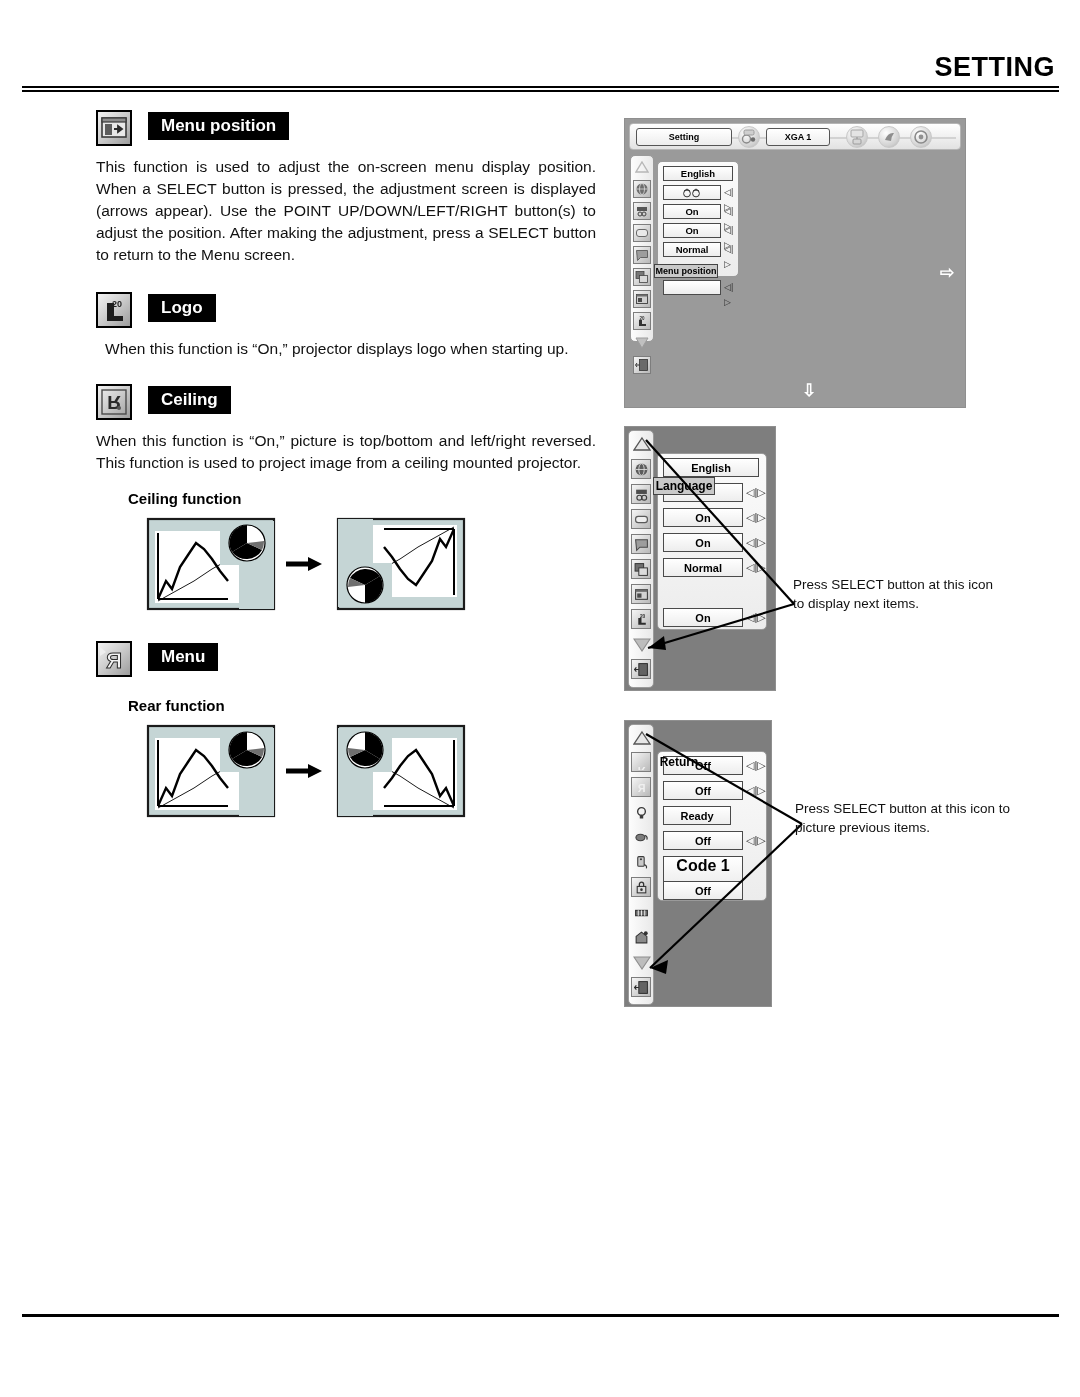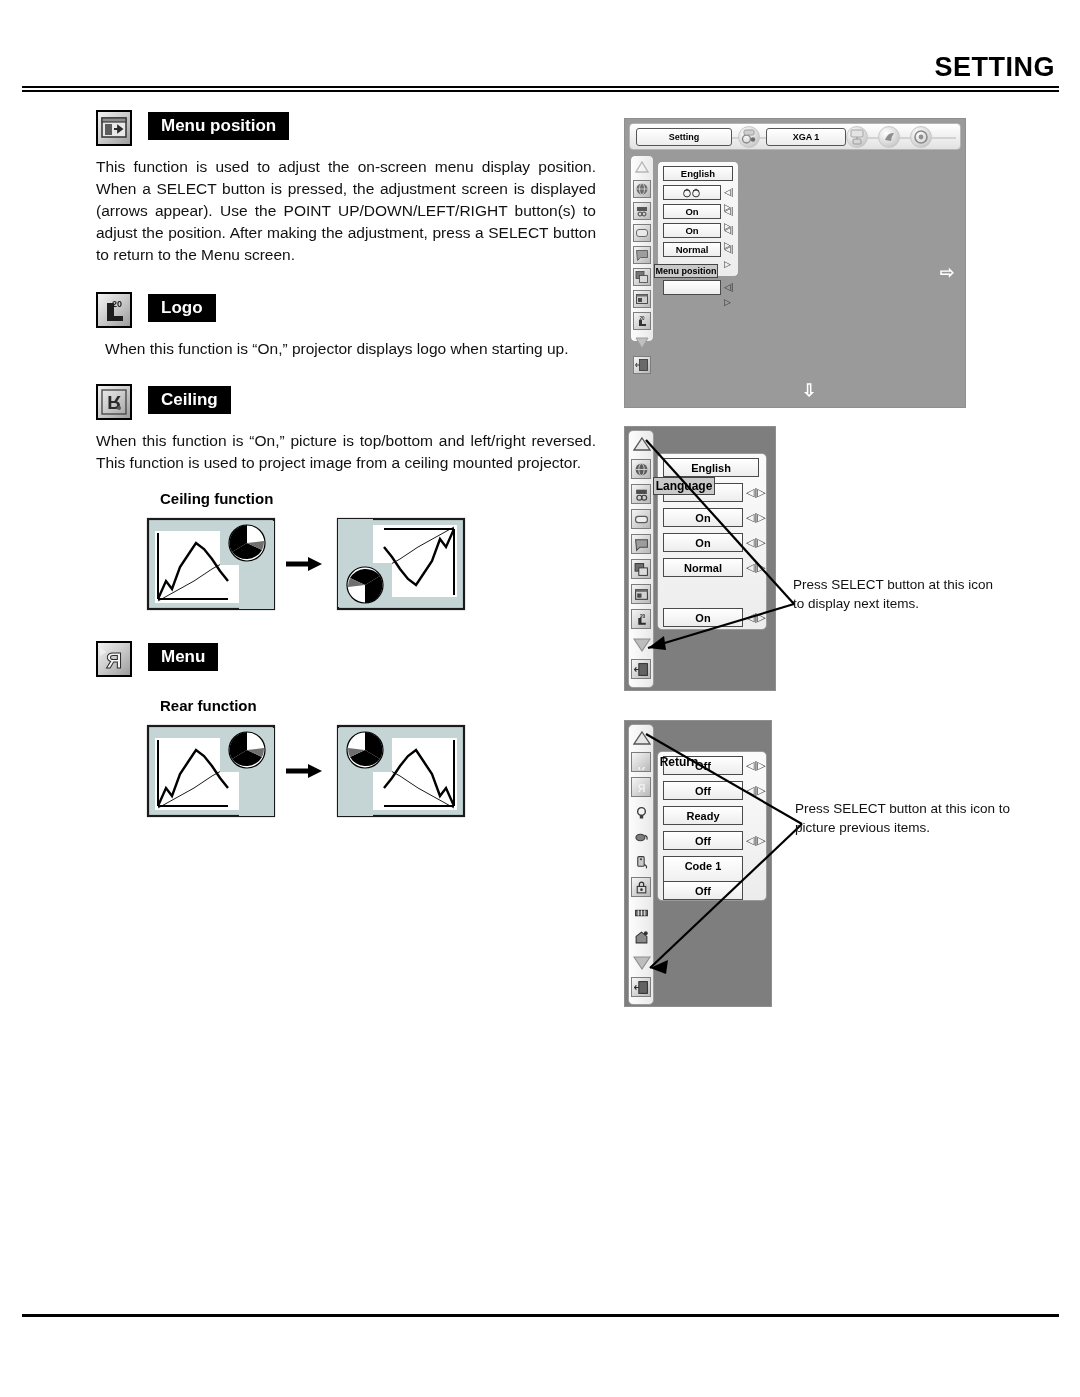--- a/index.html
+++ b/index.html
@@ -53,21 +53,21 @@
     font-size:15.5px;line-height:1.42;
     text-align:justify;
     text-justify:inter-word;
     margin:6px 0 0 0;
     color:#111;
   }
   .ptext.nojust{text-align:left;}
   .ptext.indent{padding-left:9px;}
 
   .subhead{
-    font-size:15px;font-weight:bold;margin:16px 0 8px 64px;
+    font-size:15px;font-weight:bold;margin:16px 0 8px 32px;
   }
 
   
   .figrow{position:relative;height:100px;margin-left:50px;}
   .figrow svg{display:block;}
 
   
   .osd{position:absolute;border:1px solid #8f8f8f;box-sizing:border-box;}
 
   .osd1{left:624px;top:118px;width:342px;height:290px;background:#9a9a9a;}
@@ -306,21 +306,21 @@
     <div class="menubar">
       <div class="mb-track"></div>
       <div class="mb-btn" style="left:6px;width:96px;">Setting</div>
       <div class="mb-ic" style="left:108px;">
         <svg width="20" height="20" viewBox="0 0 20 20">
           <circle cx="7.5" cy="12" r="4" fill="none" stroke="#8a8a8a" stroke-width="1.4"></circle>
           <circle cx="14" cy="12.5" r="2.2" fill="#6d6d6d"></circle>
           <rect x="5" y="3" width="10" height="5" rx="1.5" fill="#cfcfcf" stroke="#9a9a9a"></rect>
         </svg>
       </div>
-      <div class="mb-btn" style="left:136px;width:80px;text-align:center;">XGA 1</div>
+      <div class="mb-btn" style="left:136px;width:64px;text-align:center;">XGA 1</div>
       <div class="mb-ic" style="left:216px;">
         <svg width="20" height="20" viewBox="0 0 20 20">
           <rect x="4" y="3" width="12" height="7" rx="1" fill="#e4e4e4" stroke="#a5a5a5"></rect>
           <rect x="6" y="12" width="8" height="5" rx="1" fill="#d6d6d6" stroke="#9a9a9a"></rect>
           <line x1="10" y1="10" x2="10" y2="12" stroke="#8f8f8f"></line>
         </svg>
       </div>
       <div class="mb-ic" style="left:248px;">
         <svg width="20" height="20" viewBox="0 0 20 20">
           <path d="M6 13 q3 -8 9 -7 q-3 4 -3 8 z" fill="#8e8e8e"></path>
@@ -665,28 +665,28 @@
     <div class="itemlist" style="left:32px;top:30px;width:110px;height:150px;">
       <div class="il-row" style="height:22px;margin-bottom:3px;">
         <div class="il-box" style="width:80px;height:19px;line-height:18px;font-size:11px;">Off</div>
         <div class="il-arr" style="left:88px;font-size:11px;line-height:19px;">◁|▷</div>
       </div>
       <div class="il-row" style="height:22px;margin-bottom:3px;">
         <div class="il-box" style="width:80px;height:19px;line-height:18px;font-size:11px;">Off</div>
         <div class="il-arr" style="left:88px;font-size:11px;line-height:19px;">◁|▷</div>
       </div>
       <div class="il-row" style="height:22px;margin-bottom:3px;">
-        <div class="il-box" style="width:80px;height:19px;line-height:18px;font-size:11px;">Ready</div>
+        <div class="il-box" style="width:68px;height:19px;line-height:18px;font-size:11px;">Ready</div>
       </div>
       <div class="il-row" style="height:22px;margin-bottom:3px;">
         <div class="il-box" style="width:80px;height:19px;line-height:18px;font-size:11px;">Off</div>
         <div class="il-arr" style="left:88px;font-size:11px;line-height:19px;">◁|▷</div>
       </div>
       <div class="il-row" style="height:22px;margin-bottom:3px;">
-        <div class="il-box" style="width:80px;height:30px;line-height:18px;font-size:11px;">Code 1</div>
+        <div class="il-box" style="width:80px;height:30px;line-height:18px;font-size:16px;">Code 1</div>
       </div>
       <div class="il-row" style="height:22px;margin-bottom:3px;">
         <div class="il-box" style="width:80px;height:19px;line-height:18px;font-size:11px;">Off</div>
       </div>
     </div>
 
     <div class="hilite" style="left:28px;top:33px;width:52px;height:18px;line-height:17px;font-size:12px;background:transparent;border:none;">Return</div>
   </div>
 
   <svg class="ptr-arrow" style="left:624px;top:720px;width:400px;height:300px;" width="400" height="300">

